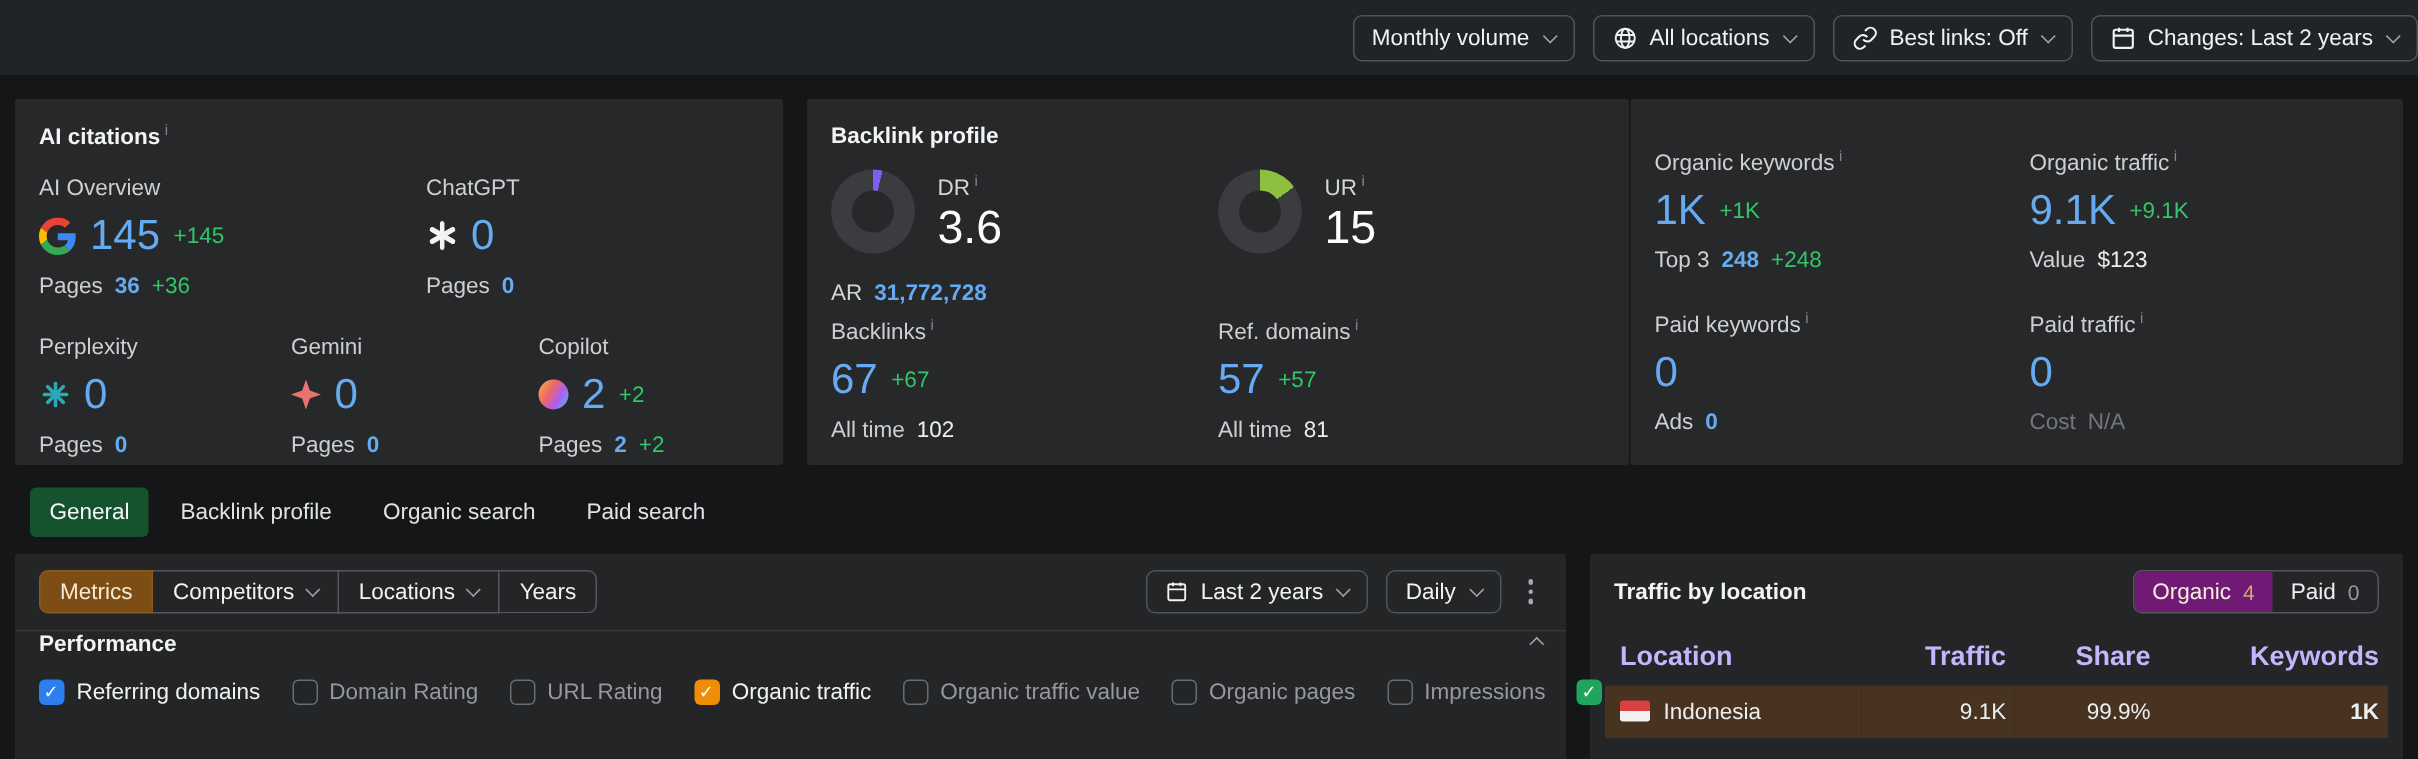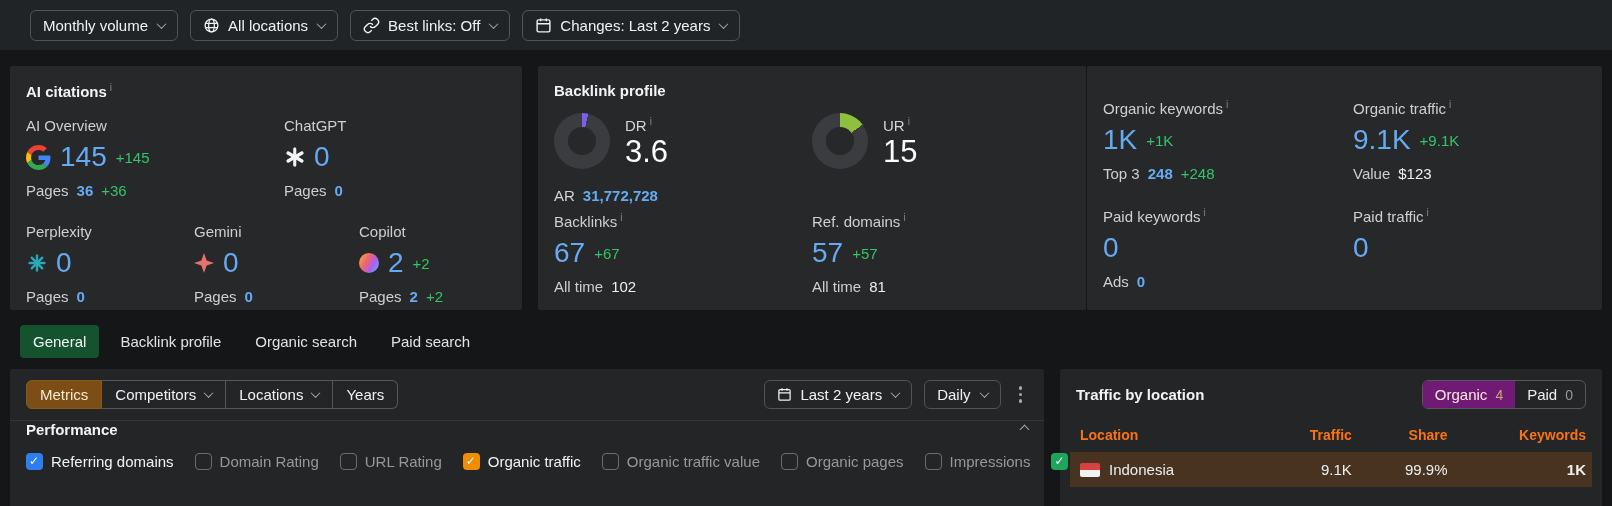--- a/index.html
+++ b/index.html
@@ -5,21 +5,21 @@
   * { margin:0; padding:0; box-sizing:border-box; }
   html,body { width:1612px; height:506px; overflow:hidden; }
   body {
     background:#141617;
     font-family:"Liberation Sans","DejaVu Sans",sans-serif;
     color:#e8eaec; font-size:15px;
   }
   
   .topbar {
     height:50px; background:#212426;
-    display:flex; align-items:center; gap:12px; padding-left:30px;
+    display:flex; align-items:center; gap:12px; padding-left:30px;justify-content:flex-end;
   }
   .tb-btn {
     height:31px; display:inline-flex; align-items:center; gap:8px;
     padding:0 12px; border:1px solid #515456; border-radius:6px;
     background:transparent; color:#f0f2f3; font-size:15px; cursor:pointer;
   }
   .chev { width:7px; height:7px; border-right:1.6px solid #a3a5a8; border-bottom:1.6px solid #a3a5a8;
     transform:rotate(45deg) translate(-1px,-1px); display:inline-block; margin-left:2px; }
   .chev-up { transform:rotate(-135deg); }
   .tb-icon { display:inline-flex; width:17px; height:17px; }
@@ -100,21 +100,21 @@
   .cb-item.on .cb-label { color:#f0f2f3; }
   
   .tbl-head { display:flex; align-items:center; justify-content:space-between; }
   .seg2 { display:flex; border:1px solid #55575a; border-radius:6px; overflow:hidden; }
   .seg2-btn { height:27px; display:inline-flex; align-items:center; gap:8px; padding:0 12px;
     color:#eceef0; font-size:15px; cursor:pointer; background:transparent; }
   .seg2-btn.active { background:#701a75; color:#f5ecdb; }
   .seg2-btn .cnt { color:#97999c; font-size:14px; }
   .seg2-btn.active .cnt { color:#cfa96f; }
   table.loc { width:calc(100% + 12px); margin:14px -6px 0; border-collapse:collapse; font-size:15px; }
-  table.loc th { font-weight:bold; color:#f97316; font-size:14px; text-align:right; padding:4px 6px 9px; }
+  table.loc th { font-weight:bold; color:#c4b5fd; font-size:18px; text-align:right; padding:4px 6px 9px; }
   table.loc th:first-child { text-align:left; padding-left:10px; }
   table.loc td { text-align:right; padding:9px 6px; color:#eceeef; }
   table.loc td:first-child { text-align:left; padding-left:10px; }
   tr.loc-row { background:#47331f; cursor:pointer; }
   .flag-id { display:inline-block; width:20px; height:14px; border-radius:2px; overflow:hidden;
     vertical-align:-2px; margin-right:9px;
     background:linear-gradient(#d94040 0 50%, #f2f2f2 50% 100%); }
 </style>
 </head>
 <body>
@@ -335,20 +335,24 @@
           <div class="m-sub">
               <span>Ads</span>
               <span class="v-blue">0</span>
             </div>
         </div>
         <div>
           <div class="m-label"><span>Paid traffic</span><sup class="info">i</sup></div>
           <div class="m-value-row">
             <span class="m-big">0</span>
           </div>
+          <div class="m-sub v-muted">
+              <span>Cost</span>
+              <span>N/A</span>
+            </div>
         </div>
       </div>
     </div>
   </div>
 
   <div class="tabbar">
     <div class="tab active">General</div>
     <div class="tab">Backlink profile</div>
     <div class="tab">Organic search</div>
     <div class="tab">Paid search</div>

